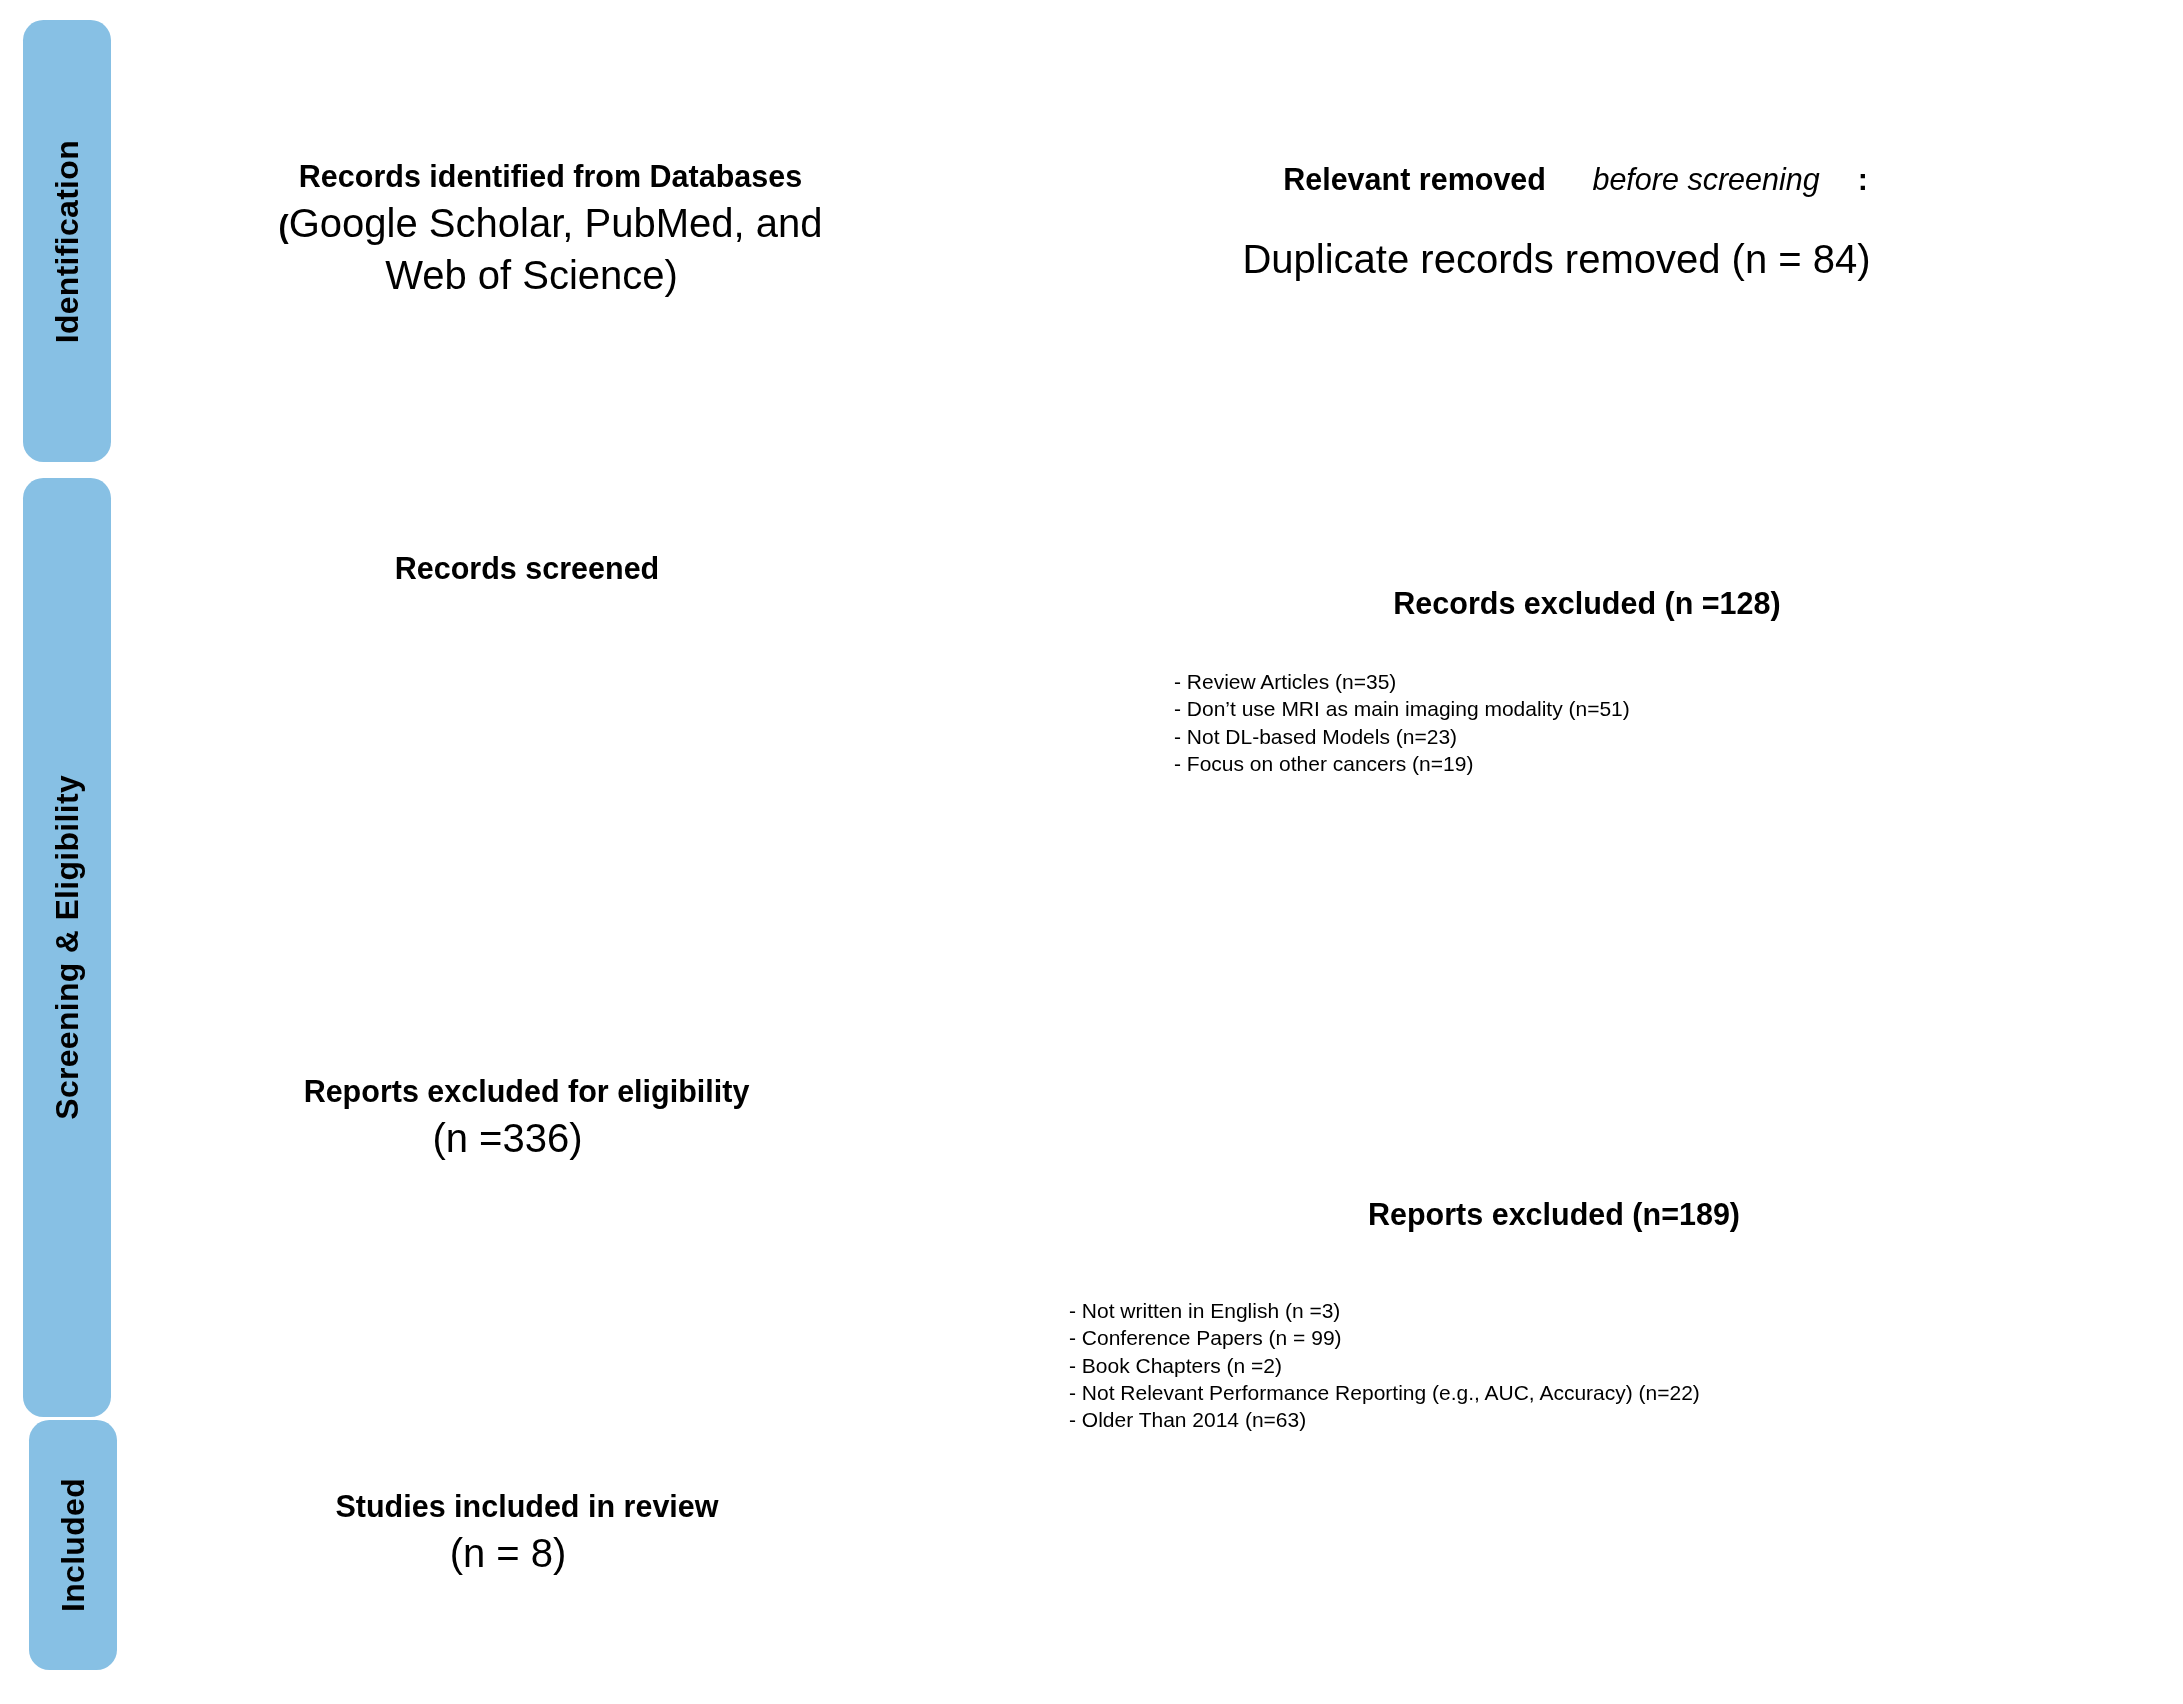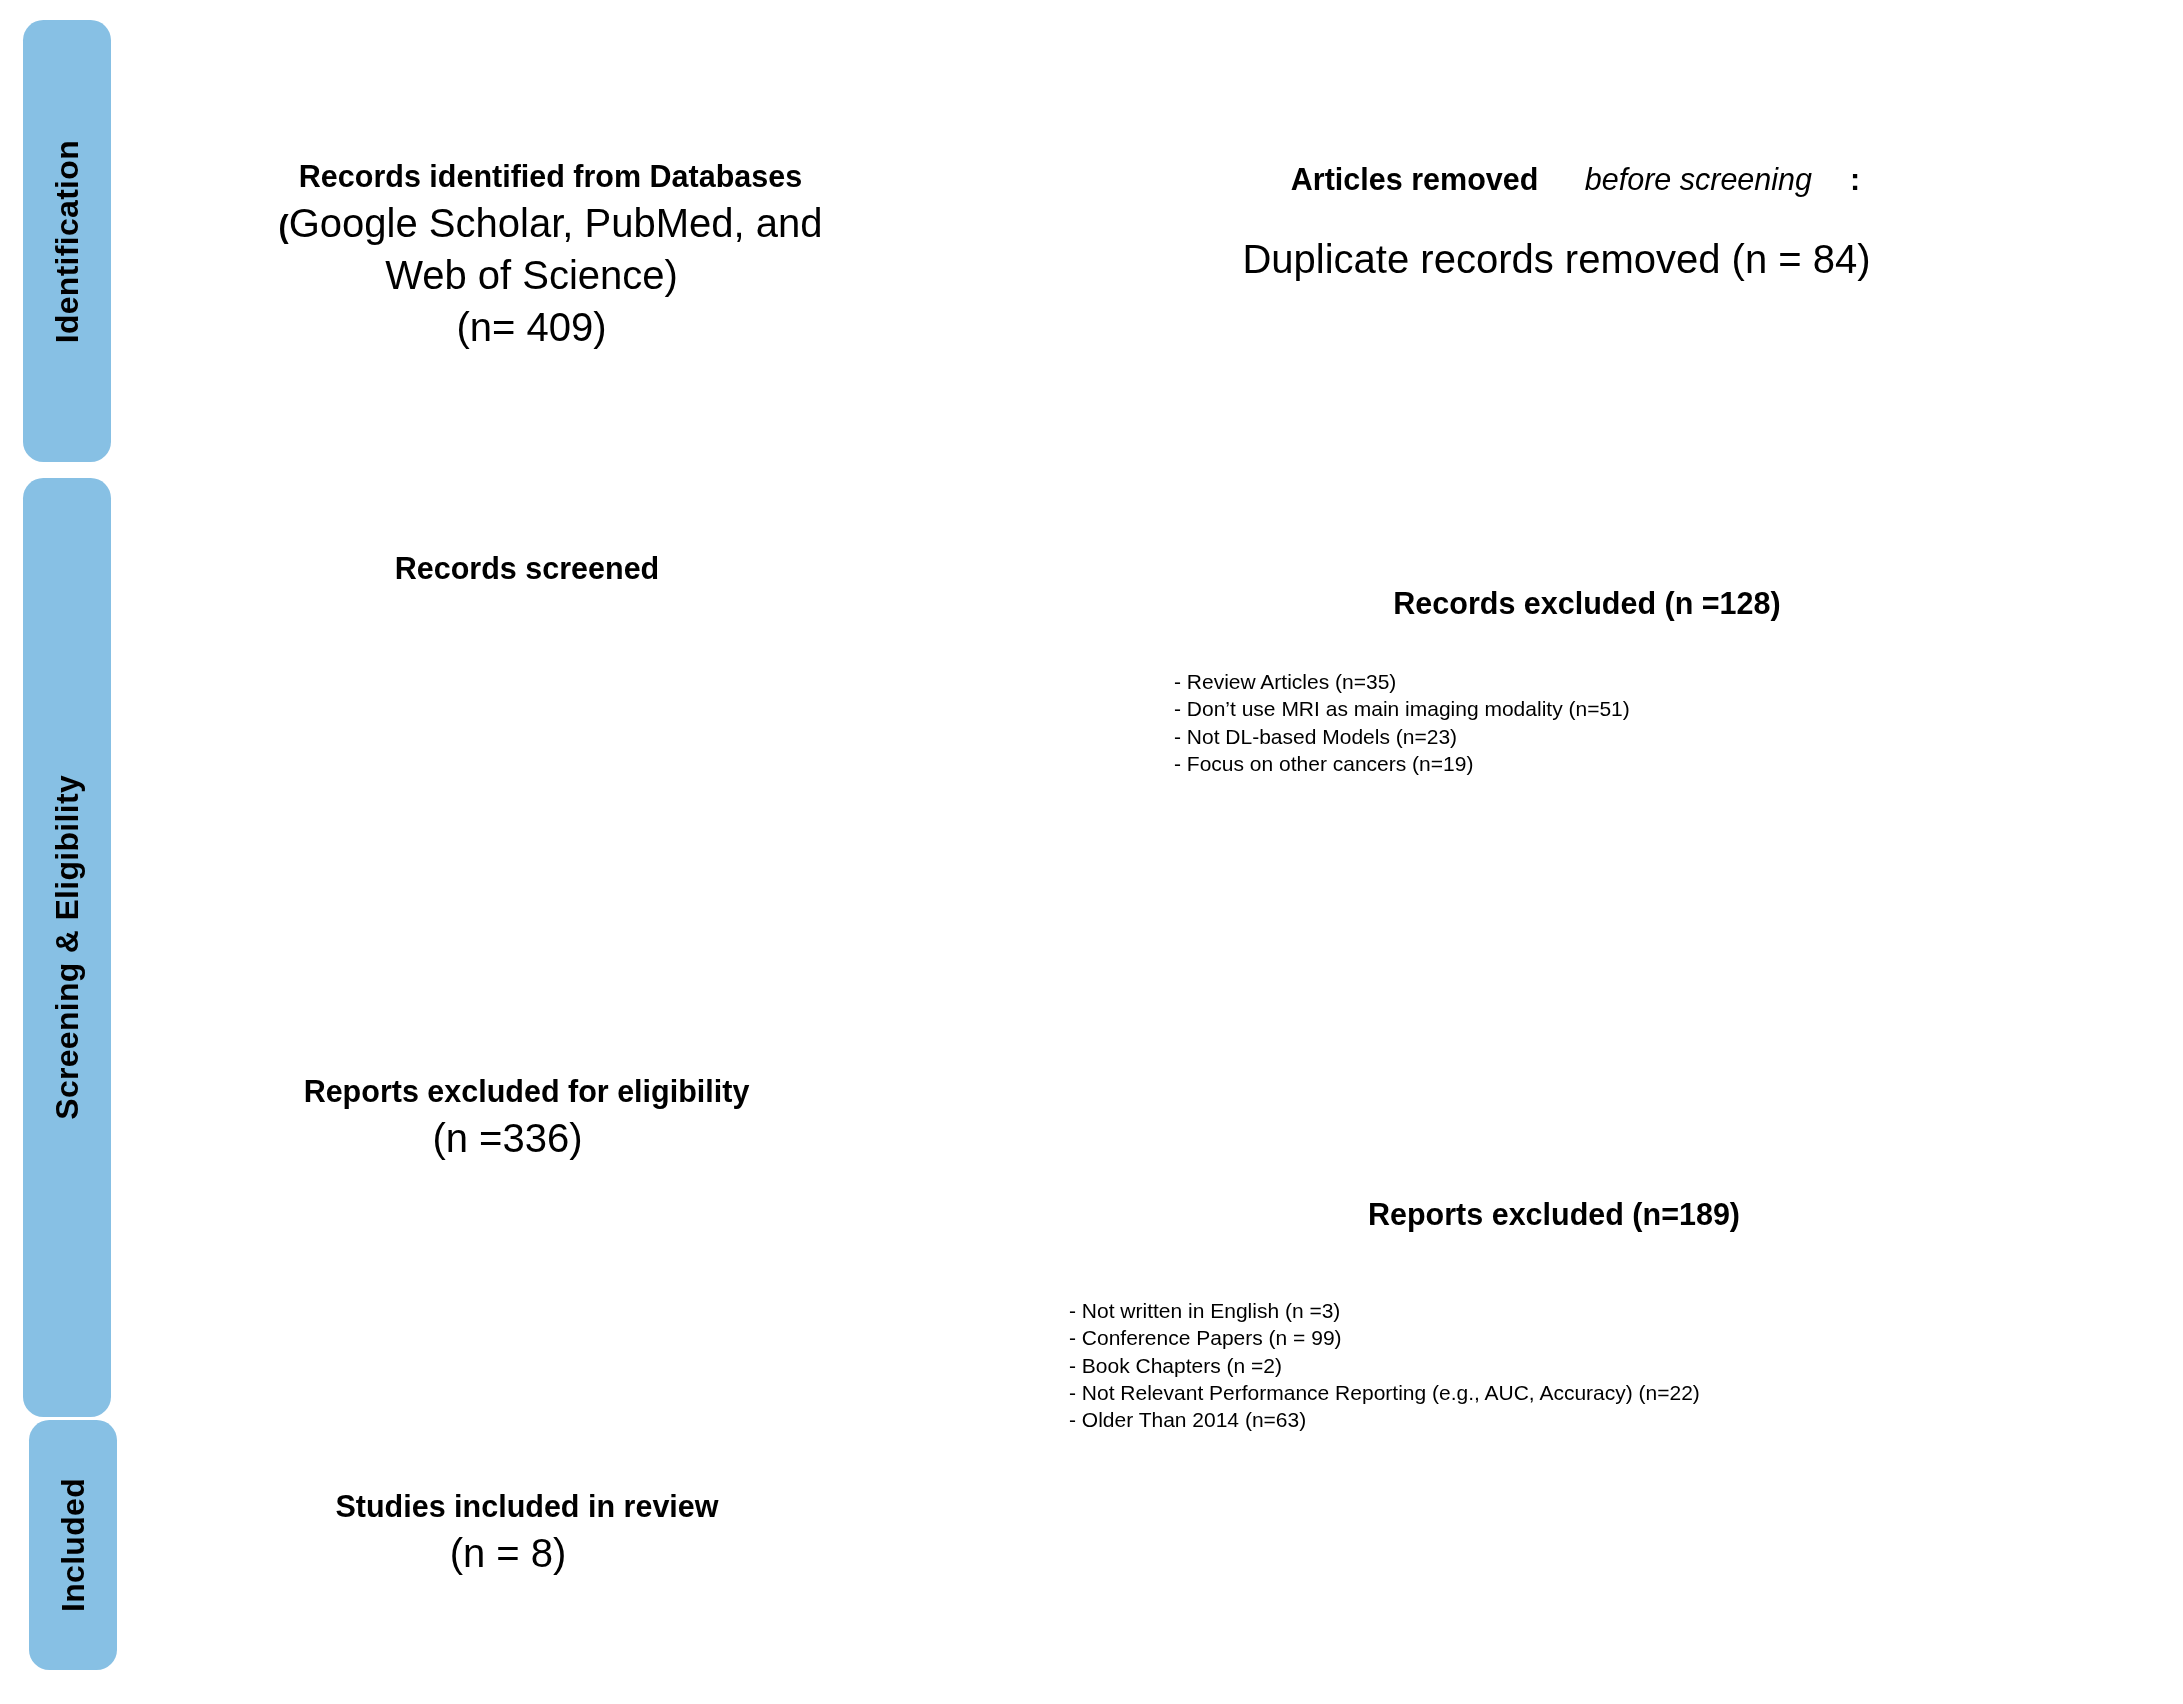--- a/index.html
+++ b/index.html
@@ -97,26 +97,25 @@
 
   <div class="stage-bar" id="stage-included">
     <span class="stage-label">Included</span>
   </div>
 
   <div class="block centered" id="block-identified">
     <div class="t-head">Records identified from Databases</div>
     <div>
       <span class="t-head">(</span><span class="t-body">Google Scholar, PubMed, and Web of Science)</span>
     </div>
-    <div class="t-body">(n= 409)</div>
   </div>
 
   <div class="block centered" id="block-removed">
     <div>
-      <span class="t-head">Articles removed </span><span class="t-head t-ital">before screening</span><span class="t-head">:</span>
+      <span class="t-head">Relevant removed </span><span class="t-head t-ital">before screening</span><span class="t-head">:</span>
     </div>
     <div class="t-body gap-top">Duplicate records removed (n = 84)</div>
   </div>
 
   <div class="block centered" id="block-screened">
     <div class="t-head">Records screened</div>
   </div>
 
   <div class="block centered" id="block-rec-excluded">
     <div class="t-head">Records excluded (n =128)</div>

